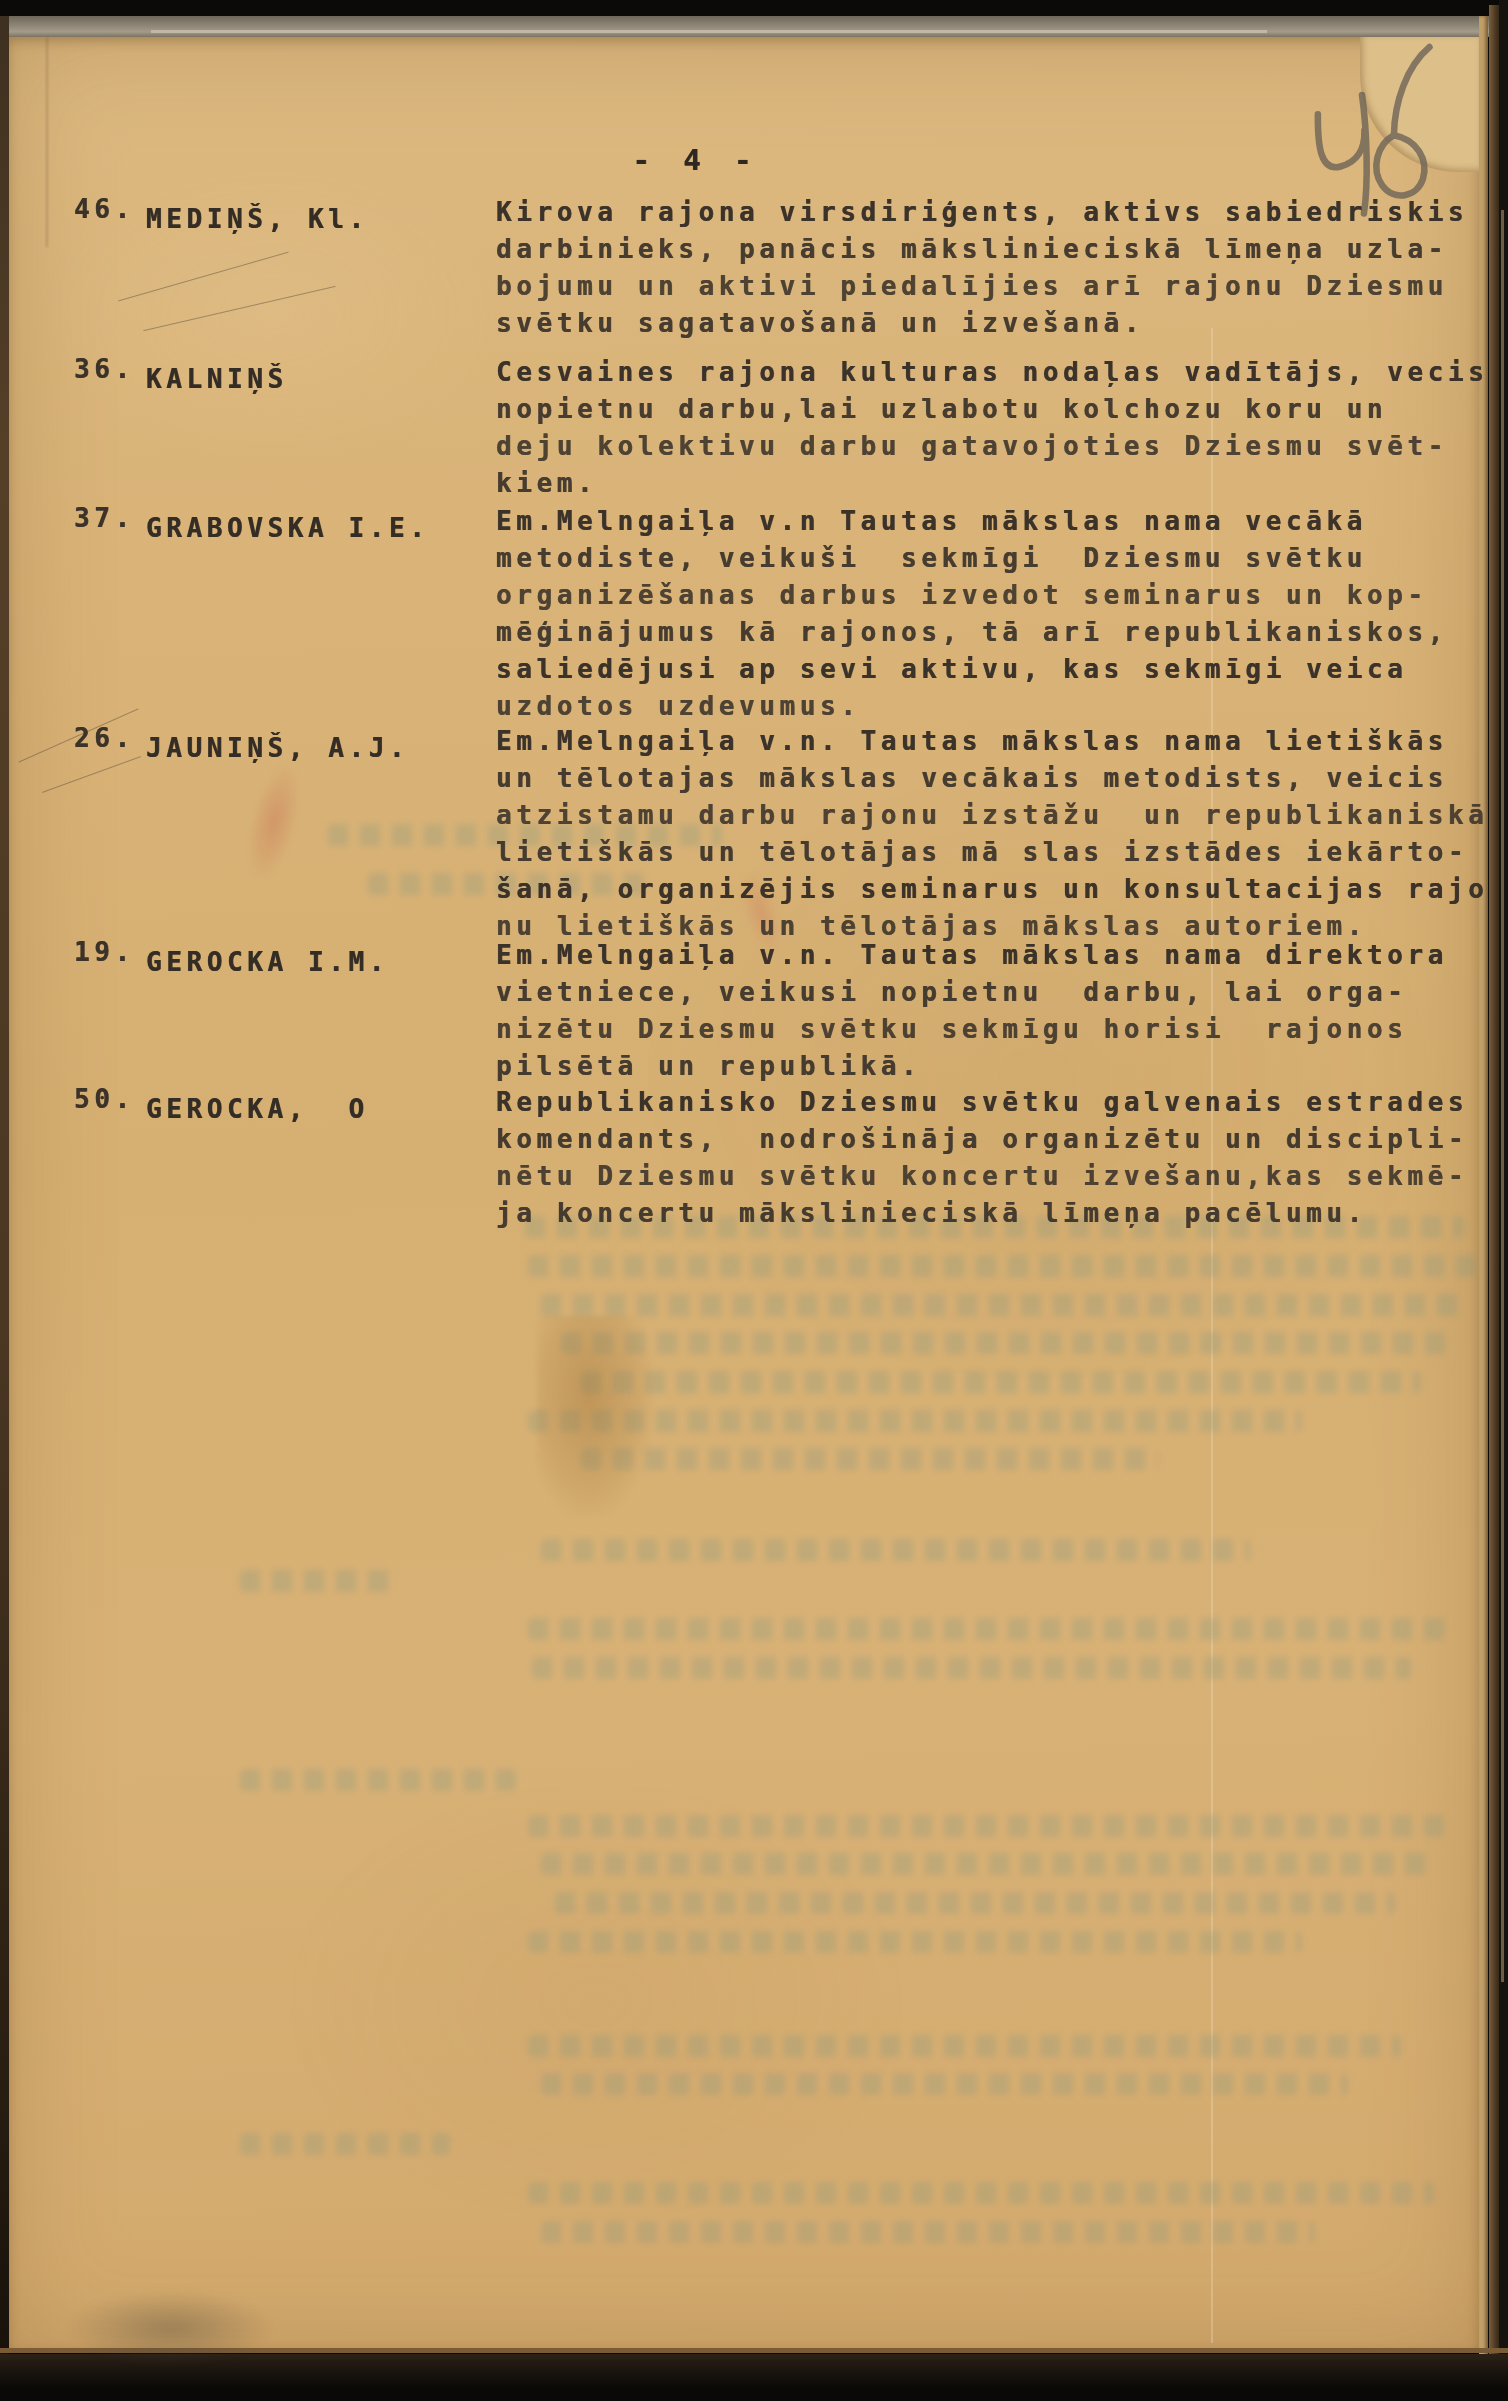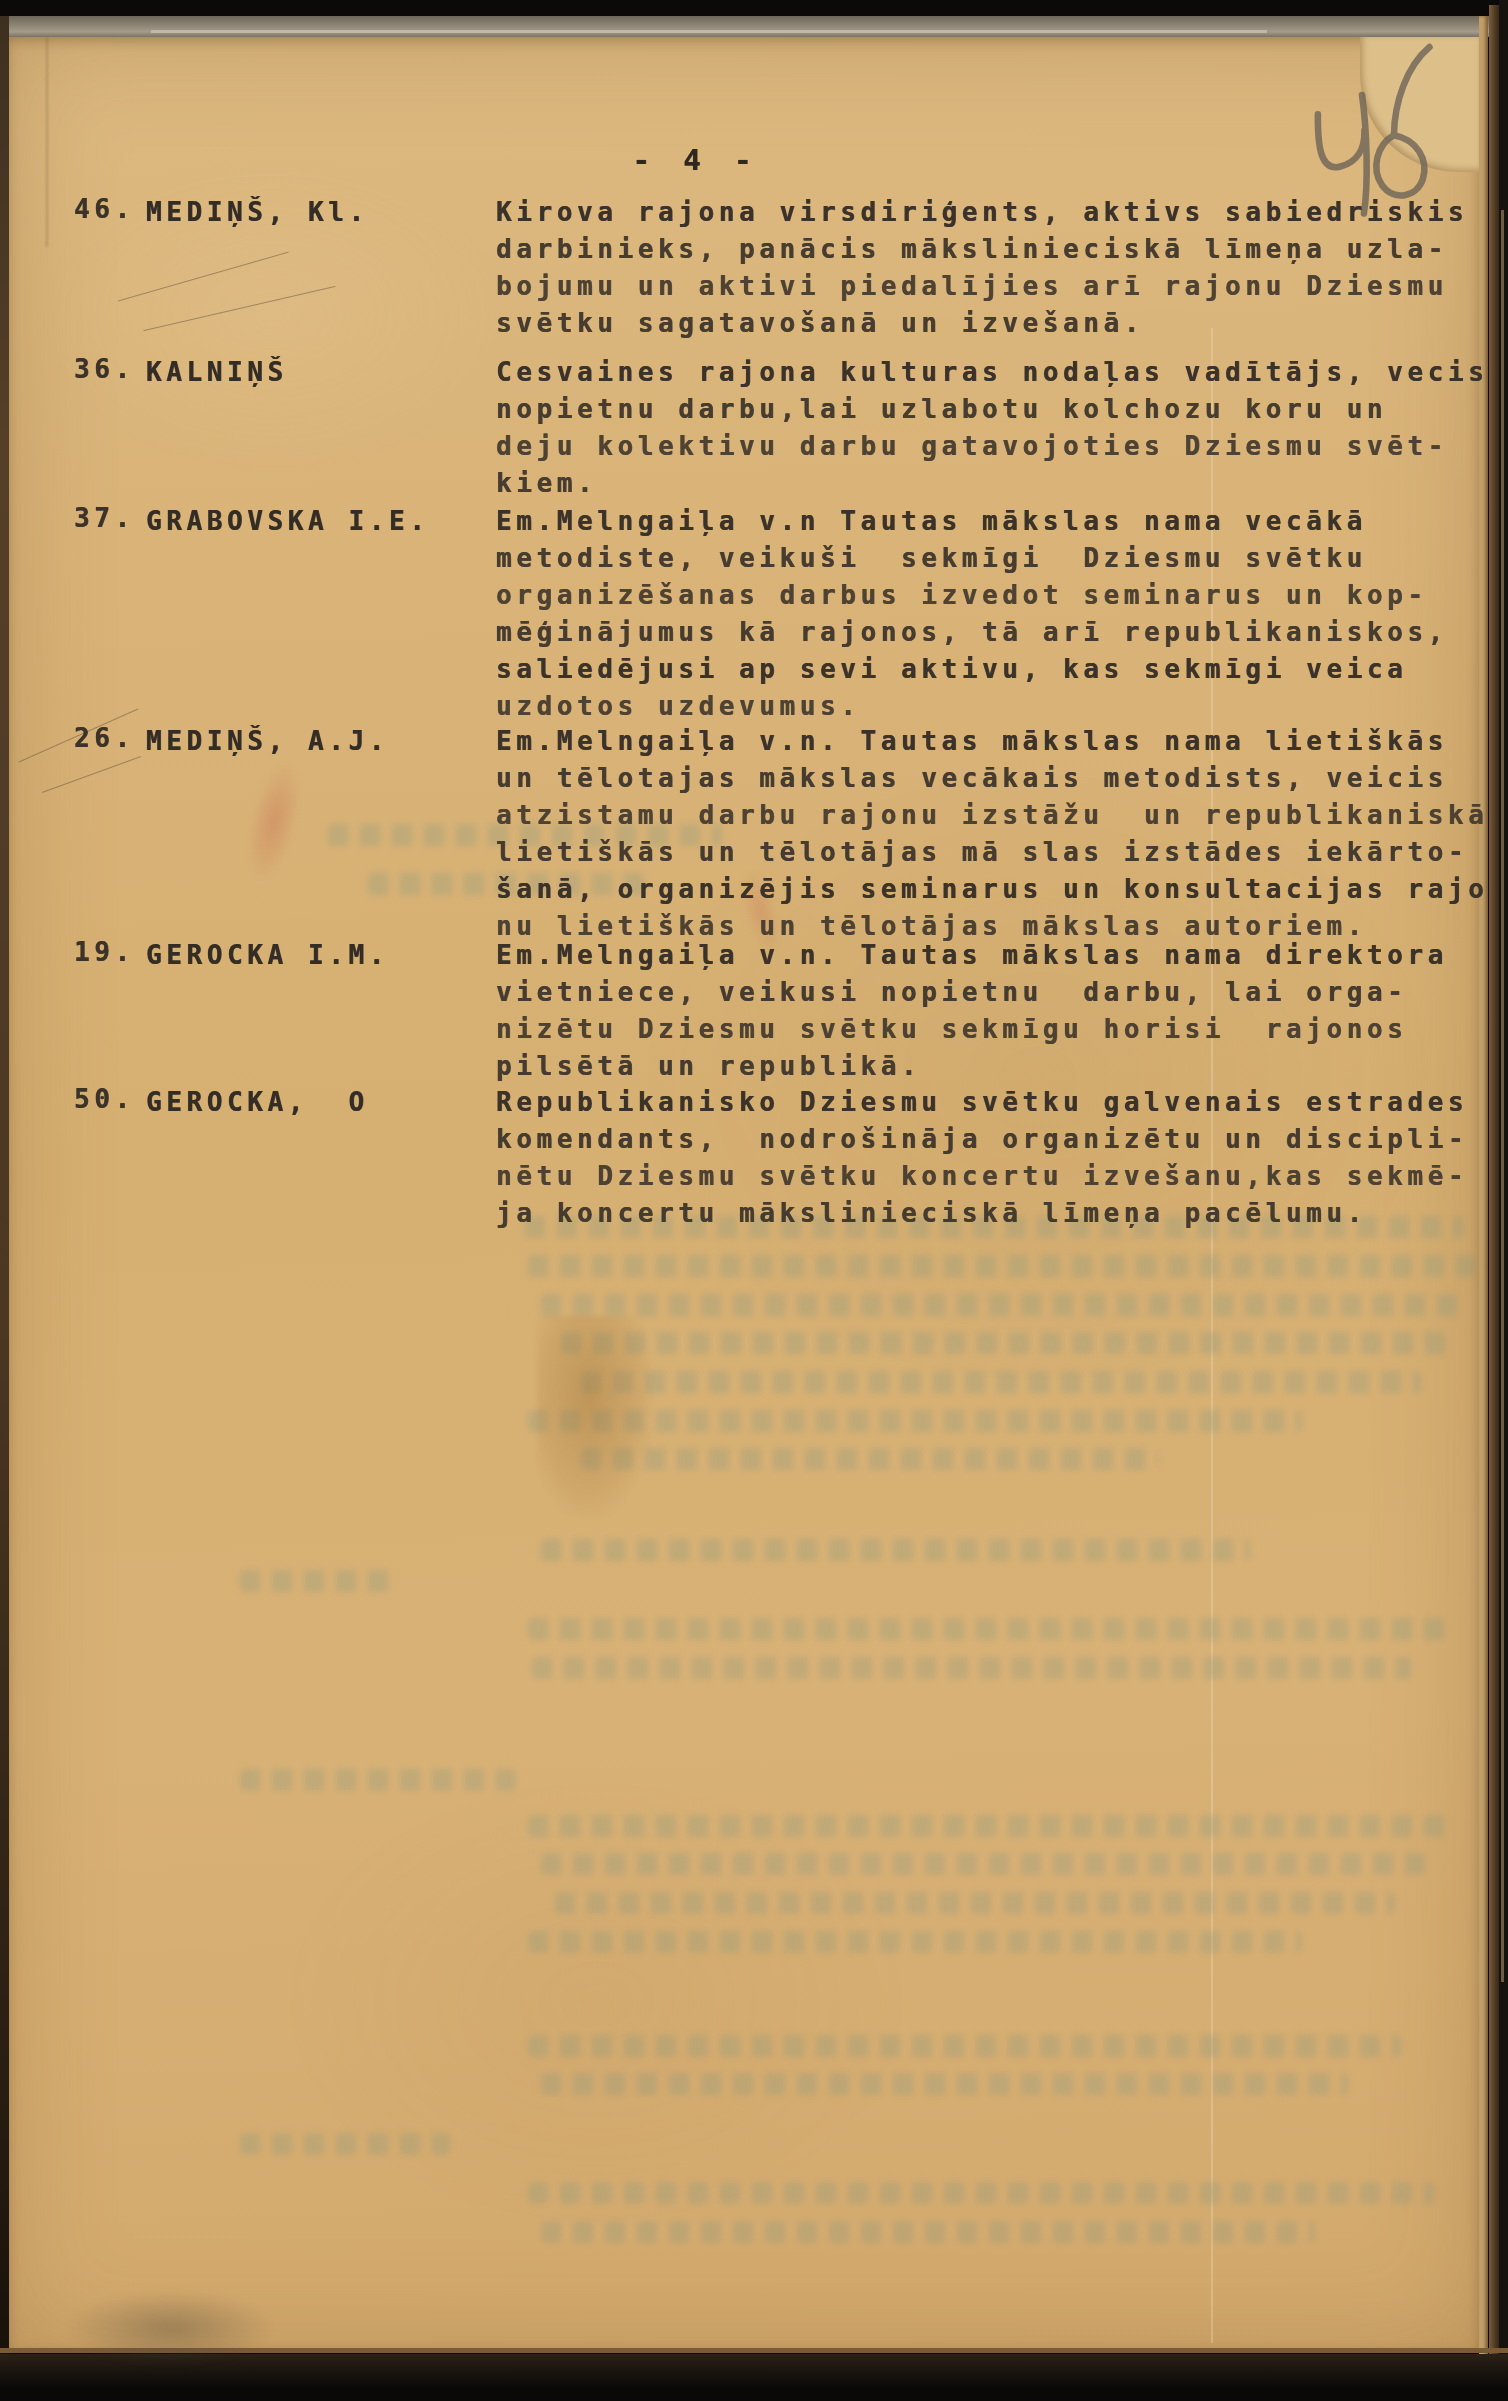--- a/index.html
+++ b/index.html
@@ -42,21 +42,21 @@
          background:rgba(242,228,198,.30);filter:blur(0.7px);}
   .crease-corner{position:absolute;left:46px;top:37px;width:2px;height:210px;
          background:rgba(120,92,56,.30);filter:blur(1.3px);}
   .scratch{position:absolute;height:1.3px;background:rgba(62,55,46,.40);filter:blur(0.3px);}
 
   
   .typed{color:#3b332a;font-weight:700;font-size:26px;letter-spacing:4.6px;
          text-shadow:0.4px 0.4px 0.6px rgba(58,50,42,.75), -0.3px 0 0.5px rgba(58,50,42,.4);}
   .row{position:absolute;left:0;width:1509px;}
   .num{position:absolute;left:74px;top:0;white-space:pre;}
-  .nm{position:absolute;left:146px;top:3px;white-space:pre;color:#342d25;}
+  .nm{position:absolute;left:146px;top:10px;white-space:pre;color:#342d25;}
   .desc{position:absolute;left:496px;top:0;width:1024px;}
   .dl{height:37px;line-height:37px;white-space:pre;}
   .dl:nth-child(even){opacity:.93;}
   .dl:nth-child(3n){opacity:.88;}
   .pagenum{position:absolute;left:617px;top:143px;width:158px;text-align:center;
          font-size:29px;letter-spacing:7.9px;color:#2e2820;filter:blur(0.3px);}
 
   
   .handwrite{position:absolute;left:1283px;top:43px;transform:rotate(-6deg);opacity:.85;}
   .sr-only{position:absolute;width:0.7px;height:0.7px;overflow:hidden;clip:rect(0 0 0 0);white-space:nowrap;}
@@ -178,21 +178,21 @@
       <div class="dl">metodiste, veikuši  sekmīgi  Dziesmu svētku</div>
       <div class="dl">organizēšanas darbus izvedot seminarus un kop-</div>
       <div class="dl">mēģinājumus kā rajonos, tā arī republikaniskos,</div>
       <div class="dl">saliedējusi ap sevi aktivu, kas sekmīgi veica</div>
       <div class="dl">uzdotos uzdevumus.</div>
     </div>
   </div>
 
   <div class="row typed" style="top:723px">
     <span class="num">26.</span>
-    <span class="nm">MEDIŅŠ, A.J.</span>
+    <span class="nm">JAUNIŅŠ, A.J.</span>
     <div class="desc">
       <div class="dl">Em.Melngaiļa v.n. Tautas mākslas nama lietiškās</div>
       <div class="dl">un tēlotajas mākslas vecākais metodists, veicis</div>
       <div class="dl">atzistamu darbu rajonu izstāžu  un republikaniskā</div>
       <div class="dl">lietiškās un tēlotājas mā slas izstādes iekārto-</div>
       <div class="dl">šanā, organizējis seminarus un konsultacijas rajo</div>
       <div class="dl">nu lietiškās un tēlotājas mākslas autoriem.</div>
     </div>
   </div>
 

